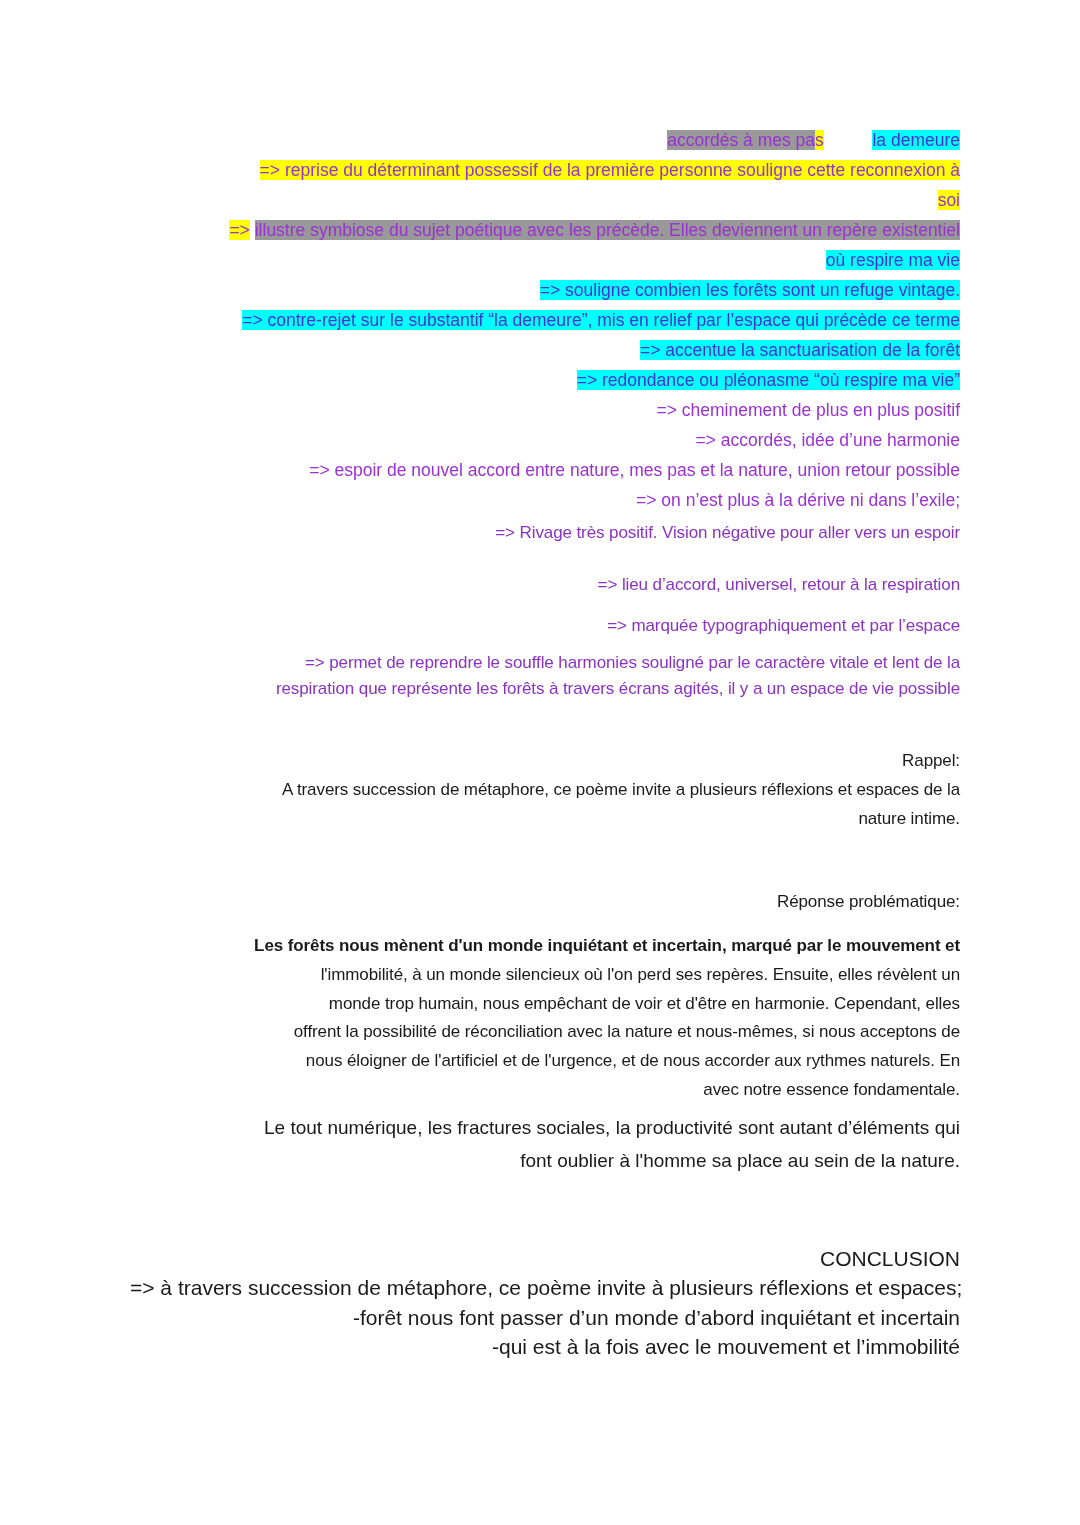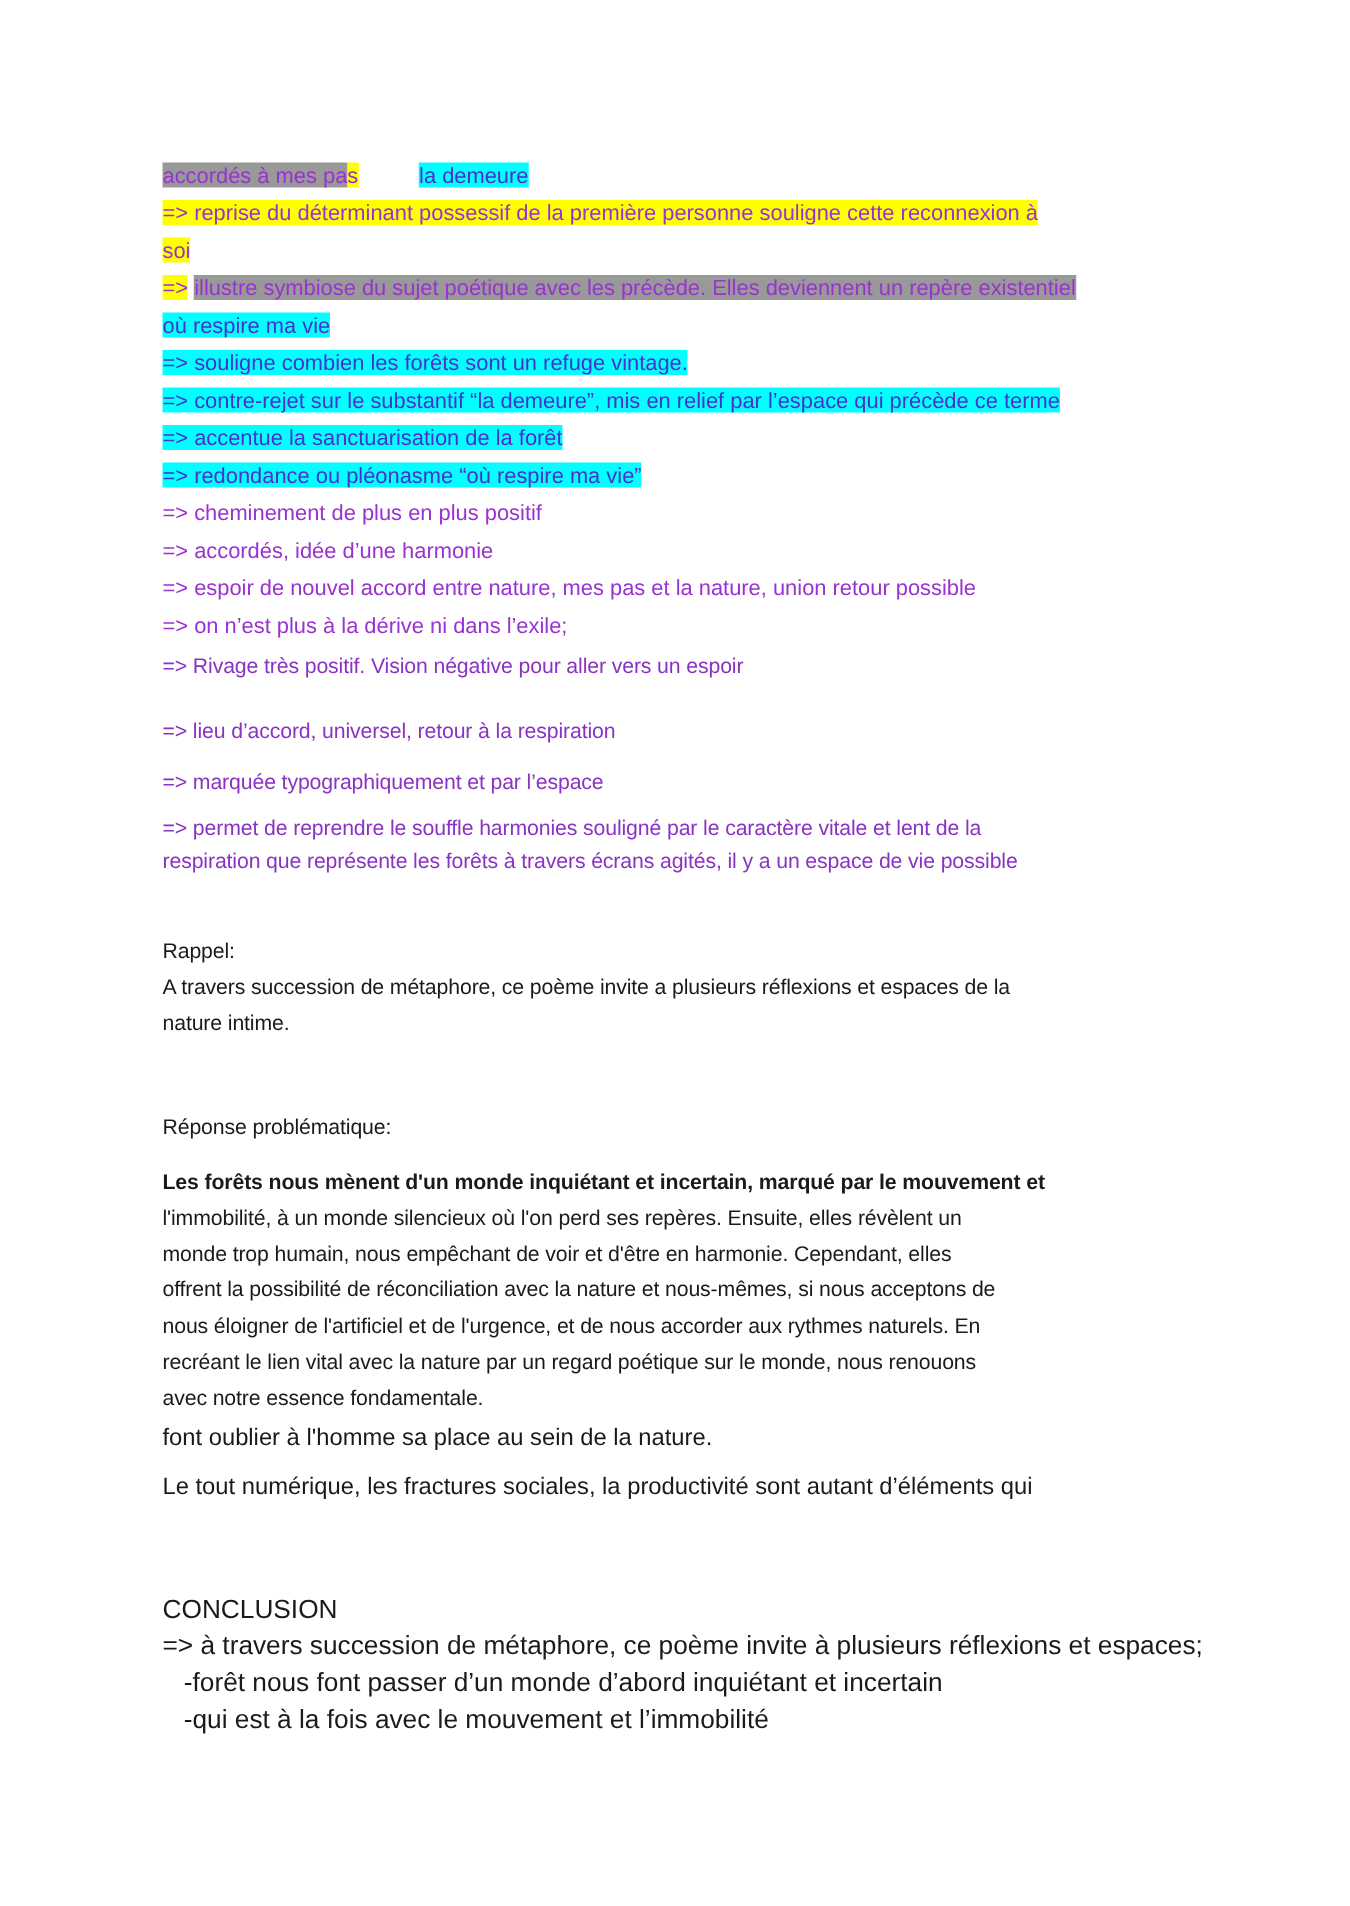--- a/index.html
+++ b/index.html
@@ -6,20 +6,21 @@
   body {
     width:1080px; height:1525px;
     background:#ffffff;
     font-family:"Liberation Sans", sans-serif;
     overflow:hidden;
   }
   .page {
     position:relative;
     width:1080px; height:1525px;
     background:#ffffff;
+    text-align:right;
   }
   .doc-body {
     position:absolute;
     left:130px; top:125px;
     width:830px;
   }
   .pl { white-space:pre; }
 
   
   .ln    { font-size:17.5px; line-height:30px; }                        
@@ -75,22 +76,21 @@
       <div class="pl lnc2"><span class="cd">respiration que représente les forêts à travers écrans agités, il y a un espace de vie possible</span></div>
       <div class="pl blk mt44"><span class="ck">Rappel:</span></div>
       <div class="pl blk"><span class="ck">A travers succession de métaphore, ce poème invite a plusieurs réflexions et espaces de la</span></div>
       <div class="pl blk"><span class="ck">nature intime.</span></div>
       <div class="pl blk mt54"><span class="ck">Réponse problématique:</span></div>
       <div class="pl para mt16"><span class="ck">Les forêts nous mènent d'un monde inquiétant et incertain, marqué par le mouvement et</span></div>
       <div class="pl para"><span class="ck">l'immobilité, à un monde silencieux où l'on perd ses repères. Ensuite, elles révèlent un</span></div>
       <div class="pl para"><span class="ck">monde trop humain, nous empêchant de voir et d'être en harmonie. Cependant, elles</span></div>
       <div class="pl para"><span class="ck">offrent la possibilité de réconciliation avec la nature et nous-mêmes, si nous acceptons de</span></div>
       <div class="pl para"><span class="ck">nous éloigner de l'artificiel et de l'urgence, et de nous accorder aux rythmes naturels. En</span></div>
-      <div class="pl para"><span class="ck">recréant le lien vital avec la nature par un regard poétique sur le monde, nous renouons</span></div>
       <div class="pl para"><span class="ck">avec notre essence fondamentale.</span></div>
+      <div class="pl big mt6"><span class="ck">Le tout numérique, les fractures sociales, la productivité sont autant d’éléments qui</span></div>
       <div class="pl big"><span class="ck">font oublier à l'homme sa place au sein de la nature.</span></div>
-      <div class="pl big mt6"><span class="ck">Le tout numérique, les fractures sociales, la productivité sont autant d’éléments qui</span></div>
       <div class="pl concl mt67"><span class="ck">CONCLUSION</span></div>
       <div class="pl concl"><span class="ck">=&gt; à travers succession de métaphore, ce poème invite à plusieurs réflexions et espaces;</span></div>
       <div class="pl concl ind"><span class="ck">-forêt nous font passer d’un monde d’abord inquiétant et incertain</span></div>
       <div class="pl concl ind"><span class="ck">-qui est à la fois avec le mouvement et l’immobilité</span></div>
     </div>
 </div>
 
 </body></html>

